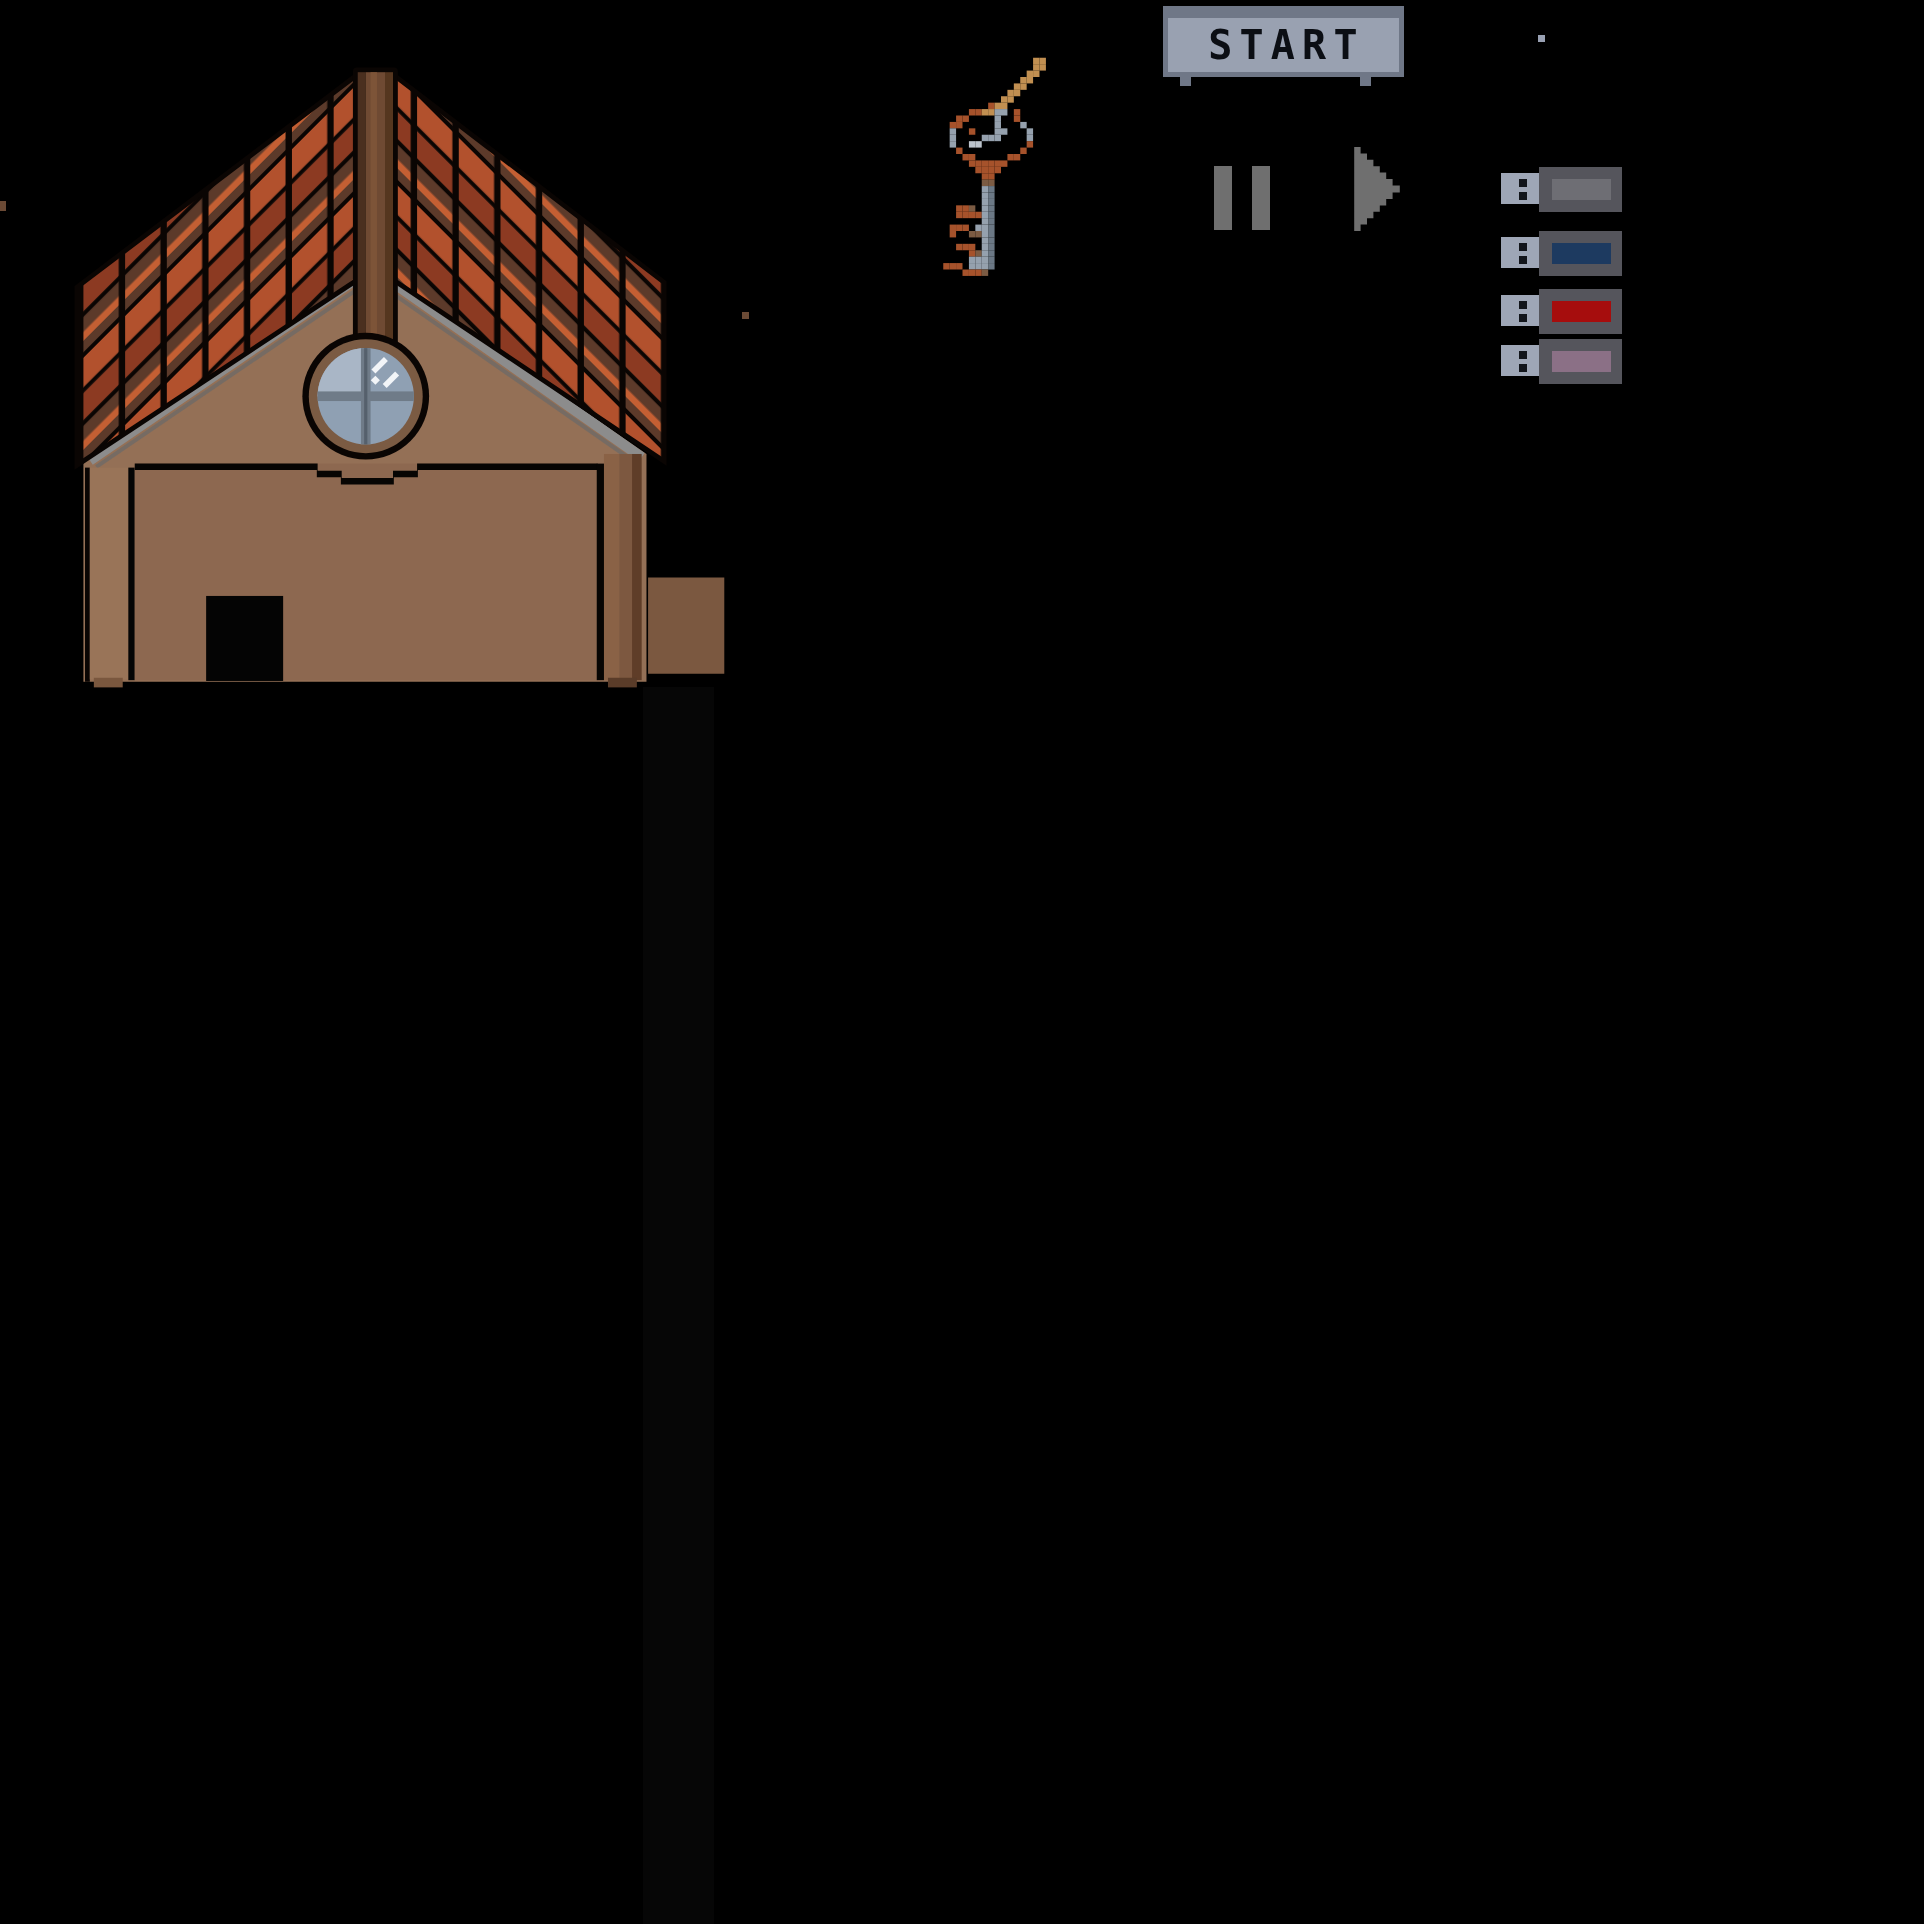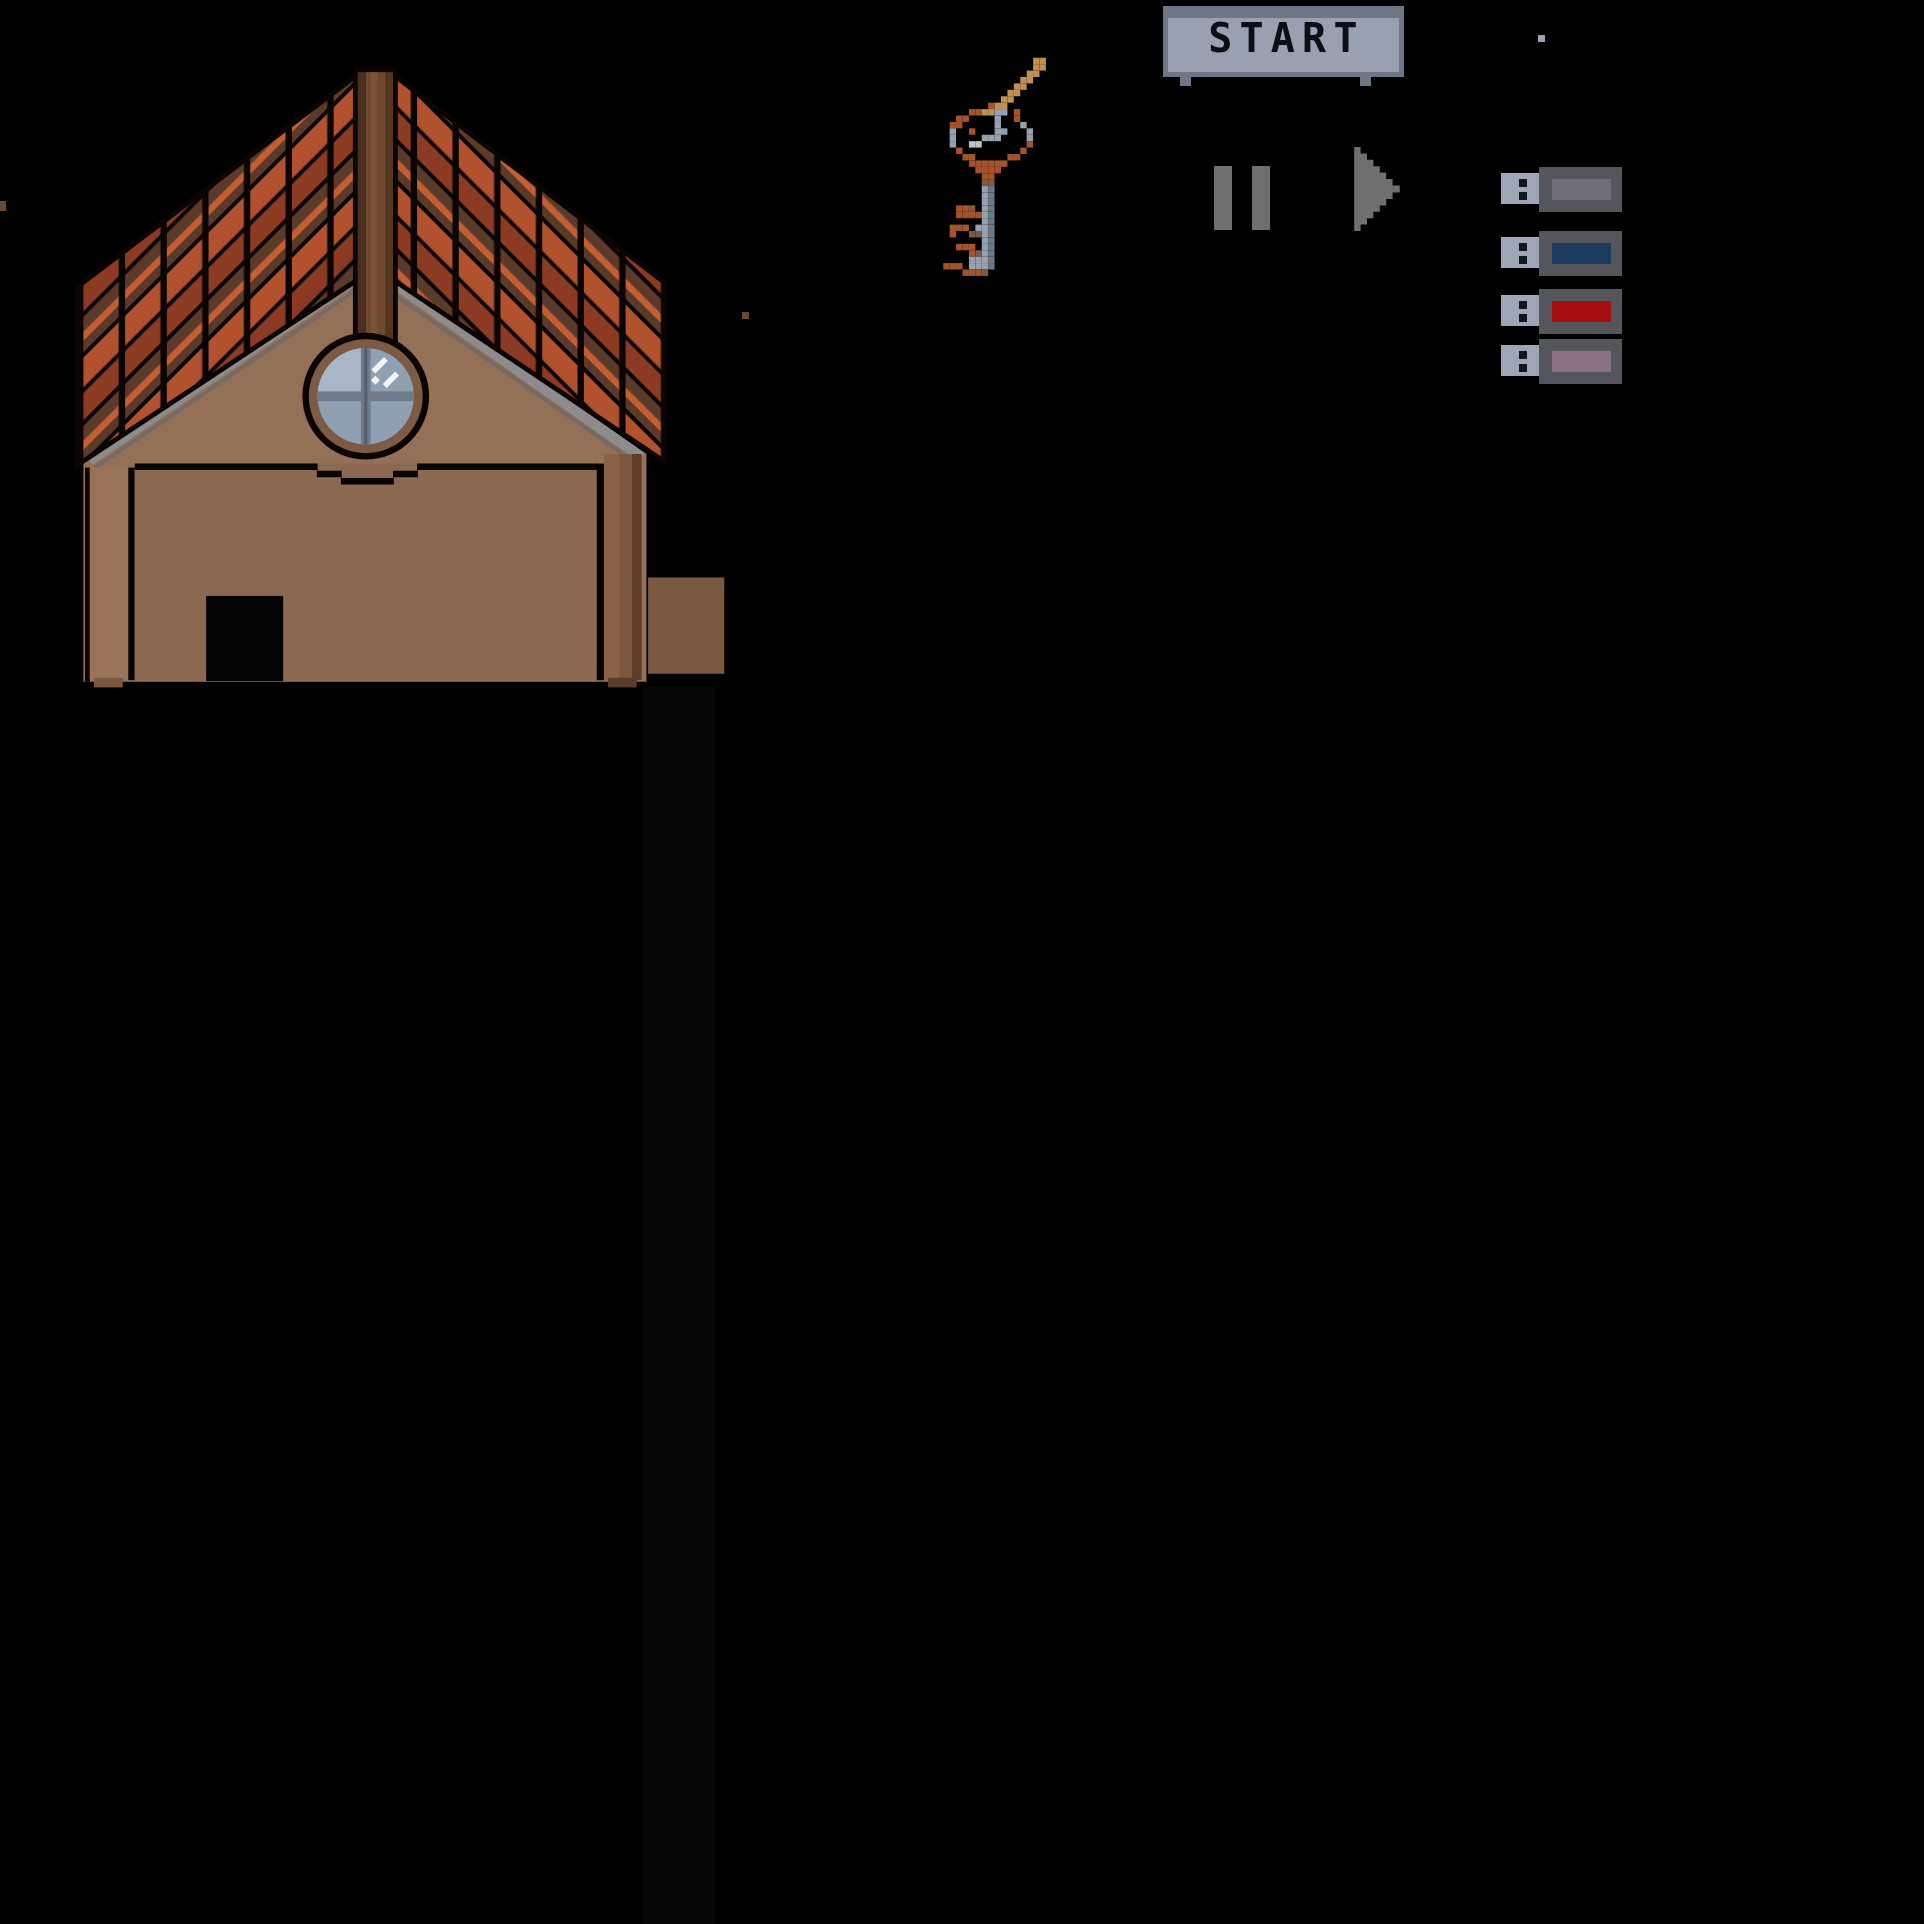--- a/index.html
+++ b/index.html
@@ -7,21 +7,21 @@
        font-family:"DejaVu Sans Mono", monospace;}
   .stage{position:absolute;inset:0;width:1925px;height:1925px;background:#000;}
   svg{position:absolute;left:0;top:0;}
 
   
   .bg-strip{position:absolute;left:643px;top:687px;width:71px;height:1238px;background:#060606;}
 
   
   .start-sign{position:absolute;left:1163px;top:6.4px;width:241px;height:71px;background:#6f7787;}
   .start-panel{position:absolute;left:4.8px;top:11.2px;width:231px;height:54px;background:#99a1b1;
-               display:flex;align-items:flex-start;justify-content:center;}
+               display:flex;align-items:center;justify-content:center;}
   .start-label{font-weight:bold;font-size:40px;letter-spacing:7.2px;color:#0b0e14;
                transform:translateX(3.2px);line-height:1;}
   .start-foot{position:absolute;top:71px;width:11.2px;height:8.8px;background:#6f7787;}
   .foot-l{left:17px}.foot-r{left:197px}
 
   
   .pause-btn{position:absolute;left:1214px;top:166px;width:58px;height:64px;}
   .pause-bar{position:absolute;top:0;width:18.4px;height:64px;background:#6f6f6f;}
   .bar1{left:0}.bar2{left:38px}
   .play-btn{position:absolute;left:1354px;top:147px;width:46px;height:84px;}

